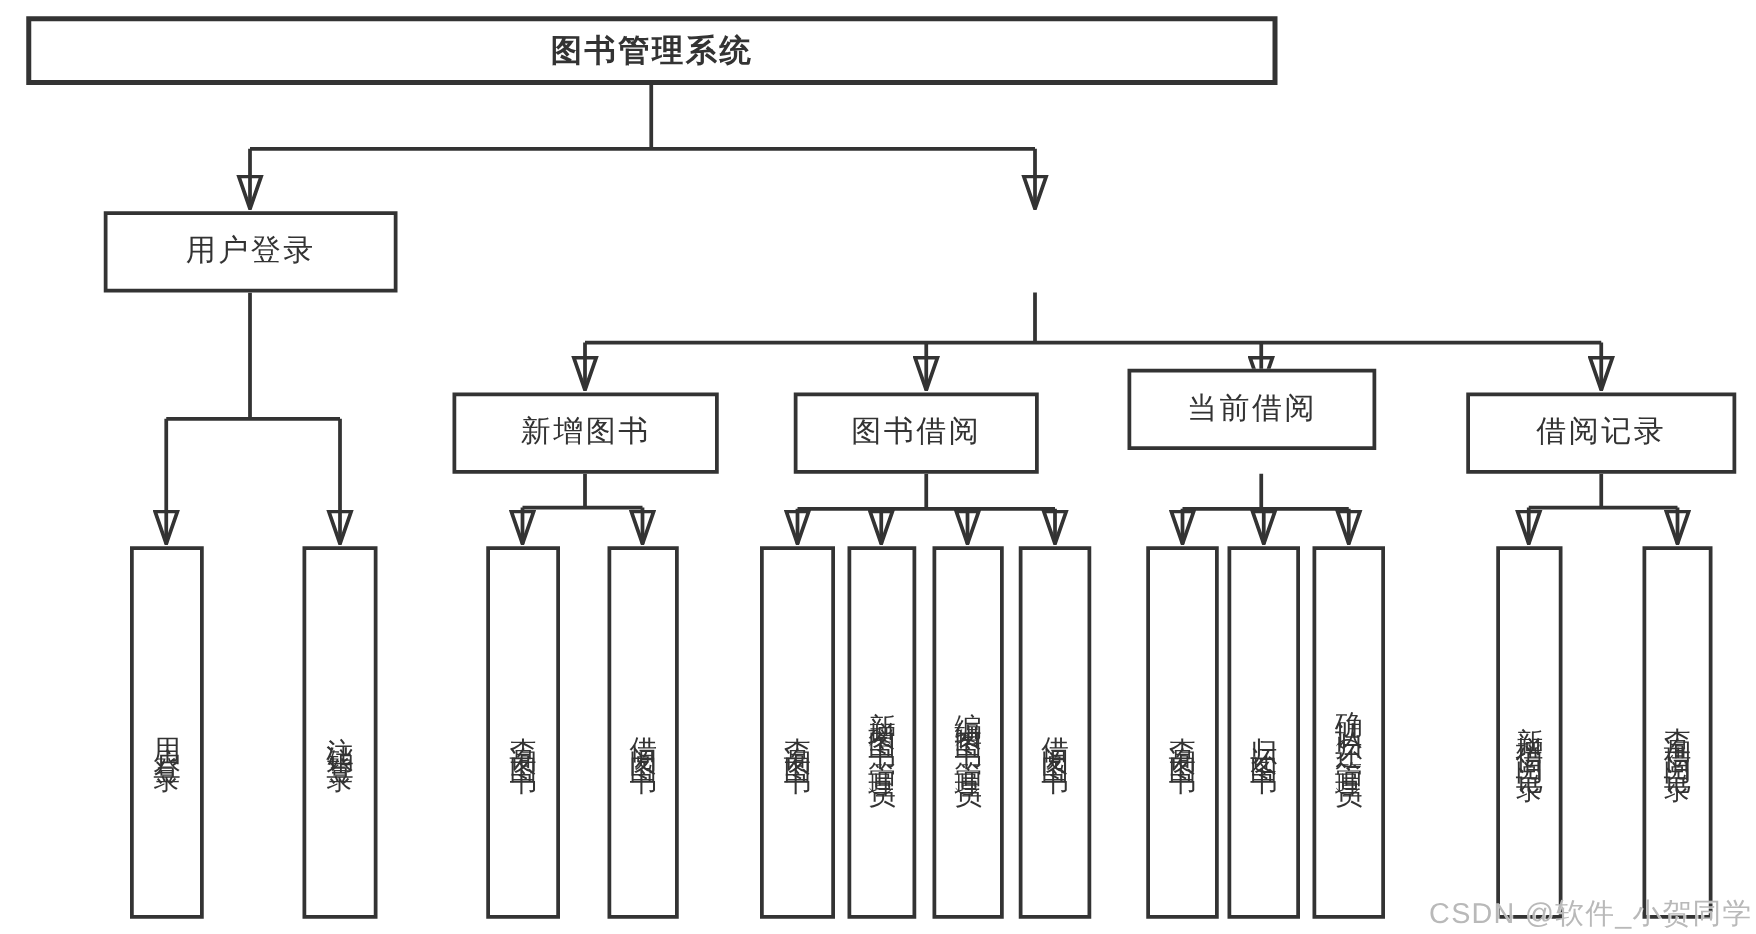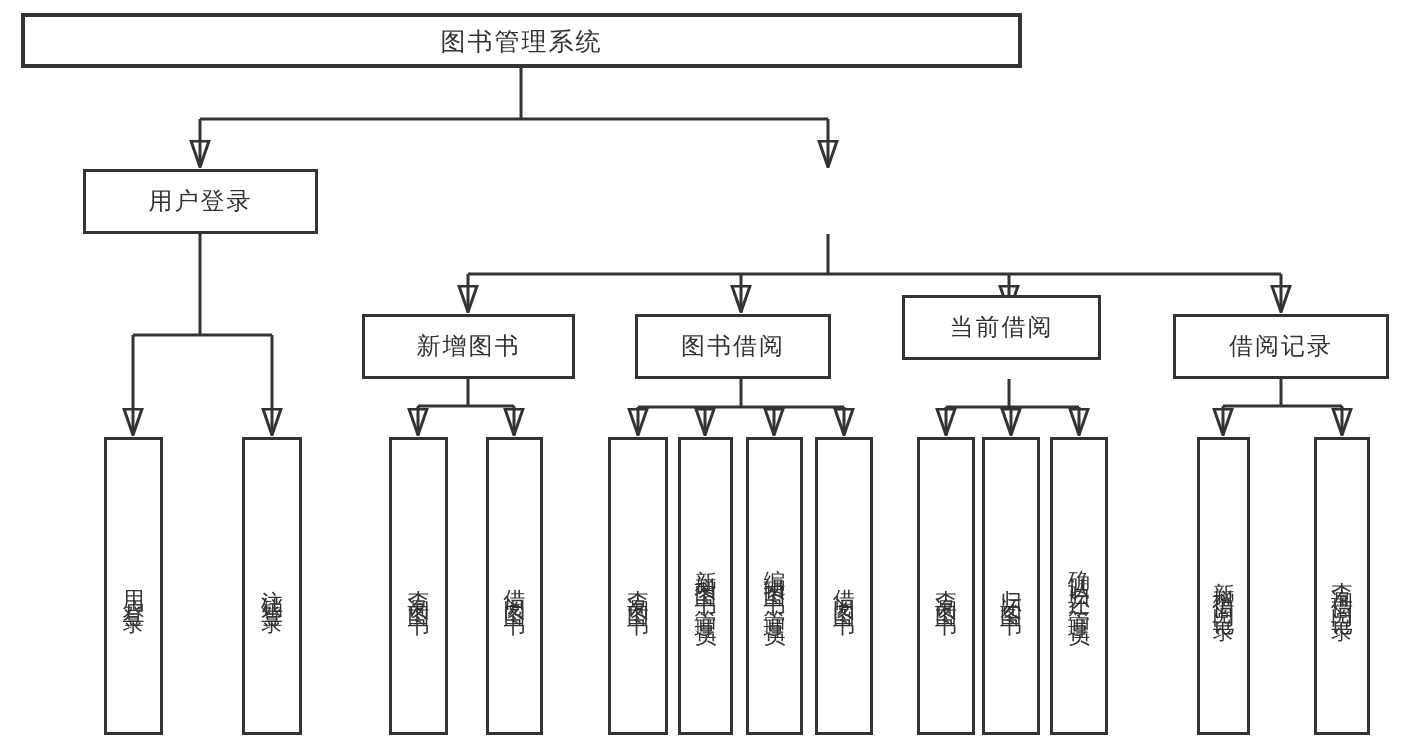--- a/index.html
+++ b/index.html
@@ -35,20 +35,21 @@
     font-size: 24px;
     letter-spacing: 2px;
     color: #333333;
     z-index: 2;
     line-height: 1.2;
     white-space: nowrap;
   }
   .node.root {
     border-width: 4px;
     font-size: 25px;
+    font-weight: bold;
   }
   .leaf {
     writing-mode: vertical-rl;
     text-orientation: mixed;
     font-size: 22px;
     letter-spacing: 8px;
     white-space: normal;
     line-height: 1;
     padding-top: 4px;
   }
@@ -148,14 +149,15 @@
   <div class="node leaf" style="left:746px; top:437px; width:57px; height:298px;">编辑图书（管理员）</div>
   <div class="node leaf" style="left:815px; top:437px; width:58px; height:298px;">借阅图书</div>
 
   <div class="node leaf" style="left:917px; top:437px; width:58px; height:298px;">查询图书</div>
   <div class="node leaf" style="left:982px; top:437px; width:58px; height:298px;">归还图书</div>
   <div class="node leaf" style="left:1050px; top:437px; width:58px; height:298px;">确认归还（管理员）</div>
 
   <div class="node leaf" style="left:1197px; top:437px; width:53px; height:298px;">新增借阅记录</div>
   <div class="node leaf" style="left:1314px; top:437px; width:56px; height:298px;">查询借阅记录</div>
 
+  <div class="watermark">CSDN @软件_小贺同学</div>
 
 </div>
 
 </body></html>

